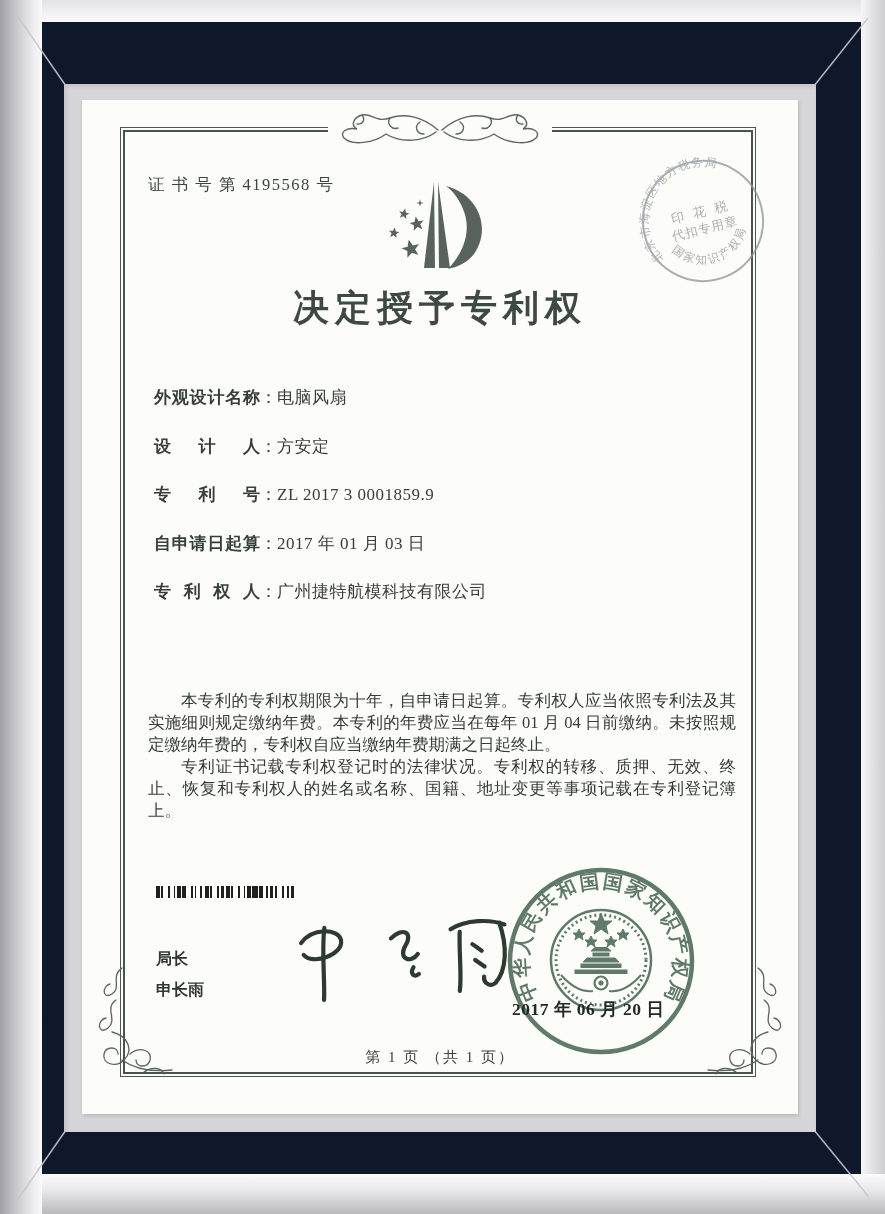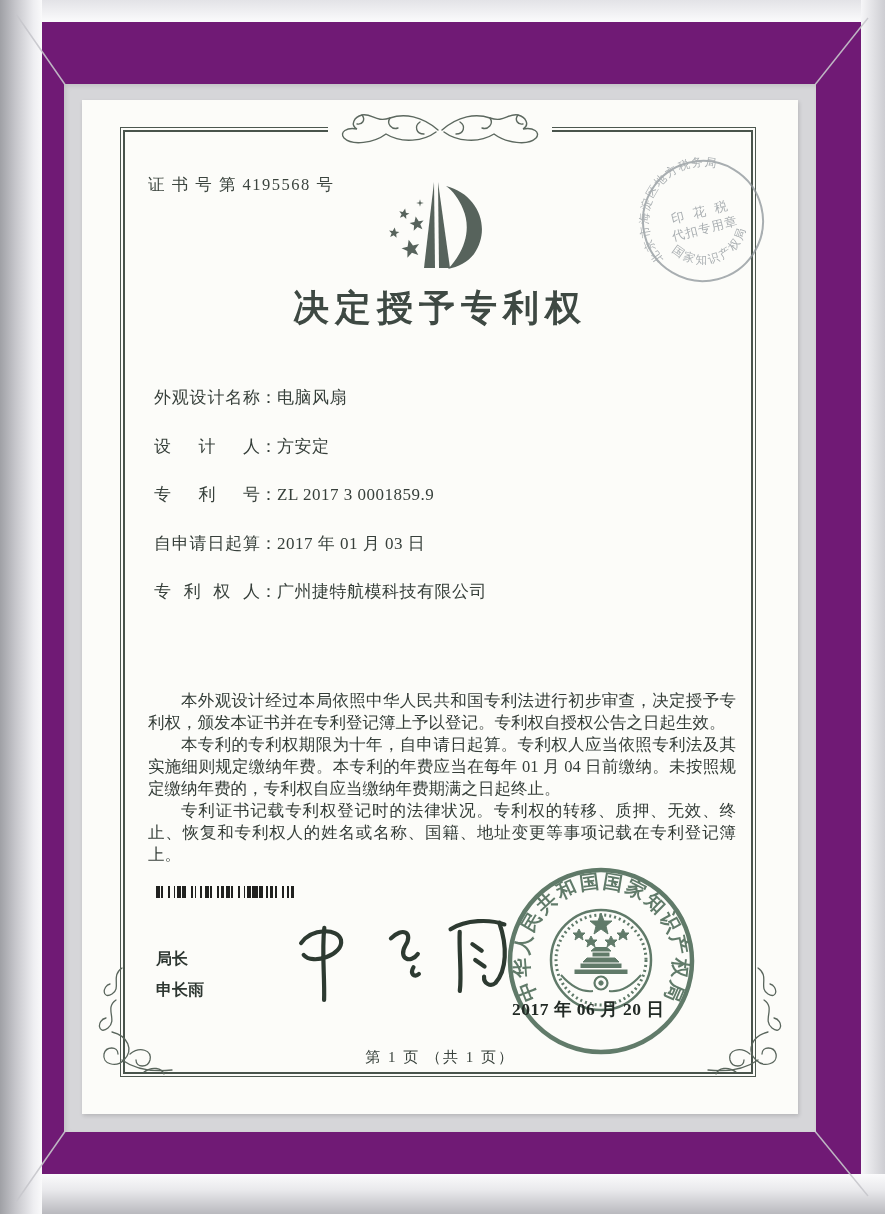--- a/index.html
+++ b/index.html
@@ -1,16 +1,16 @@
 <!DOCTYPE html>
 <html><head>
 <meta charset="utf-8">
 <style>
   html,body{margin:0;padding:0;background:#ffffff;}
-  .photo{position:relative;width:885px;height:1214px;background:#701a75;overflow:hidden;
+  .photo{position:relative;width:885px;height:1214px;background:#0f172a;overflow:hidden;
          font-family:"Liberation Serif","DejaVu Serif",serif;}
   
   .edge-left{position:absolute;left:0;top:0;bottom:0;width:42px;
     background:linear-gradient(90deg,#9fa0a5 0%,#c4c4c9 35%,#eeeef1 80%,#fafafb 100%);}
   .edge-top{position:absolute;left:0;top:0;right:0;height:22px;
     background:linear-gradient(180deg,#e3e3e7 0%,#fbfbfc 100%);}
   .edge-right{position:absolute;right:0;top:0;bottom:0;width:24px;
     background:linear-gradient(270deg,#cdcdd2 0%,#f6f6f8 100%);}
   .edge-bottom{position:absolute;left:0;bottom:0;right:0;height:40px;
     background:linear-gradient(0deg,#b9b9be 0%,#e9e9ec 60%,#fbfbfc 100%);}
@@ -23,21 +23,21 @@
   .inner-border{position:absolute;left:38px;top:27px;width:634px;height:948px;
          border:1px solid #4c574f;}
   .inner-border::before{content:"";position:absolute;inset:2px;border:2px solid #49544c;}
   
   .cert-number{position:absolute;left:66px;top:74px;font-size:16.5px;letter-spacing:1.5px;color:#3c453f;}
   .logo{position:absolute;left:298px;top:78px;}
   .cert-title{position:absolute;left:0;top:184px;width:100%;margin:0;text-align:center;
       font-size:36px;font-weight:700;letter-spacing:6px;color:#3e4943;}
   .fields{position:absolute;left:72px;top:286px;}
   .field-row{margin-bottom:26.5px;font-size:17px;height:22px;white-space:nowrap;color:#363f3a;}
-  .field-label{display:inline-block;width:106px;text-align:justify;text-align-last:justify;vertical-align:top;}
+  .field-label{display:inline-block;width:106px;text-align:justify;text-align-last:justify;vertical-align:top;font-weight:bold;}
   .field-value{letter-spacing:.5px;}
   .body-text{position:absolute;left:66px;top:590px;width:588px;font-size:16.5px;line-height:22px;
       text-align:justify;color:#343d38;}
   .body-text p{margin:0;text-indent:2em;}
   .barcode{position:absolute;left:74px;top:786px;width:186px;height:12px;display:flex;align-items:stretch;}
   .barcode div{height:100%;}
   .signer{position:absolute;left:74px;top:843px;font-family:"Liberation Sans","DejaVu Sans",sans-serif;
       font-size:16px;line-height:31px;color:#2e3732;font-weight:600;}
   .signature{position:absolute;left:182px;top:808px;}
   .seal{position:absolute;left:421px;top:763px;width:196px;height:196px;}
@@ -146,21 +146,20 @@
         </div>
         <div class="field-row">
           <span class="field-label">自申请日起算</span><span>：</span><span class="field-value">2017 年 01 月 03 日</span>
         </div>
         <div class="field-row">
           <span class="field-label">专利权人</span><span>：</span><span class="field-value">广州捷特航模科技有限公司</span>
         </div>
       </div>
 
       <div class="body-text">
-        <p>本外观设计经过本局依照中华人民共和国专利法进行初步审查，决定授予专利权，颁发本证书并在专利登记簿上予以登记。专利权自授权公告之日起生效。</p>
         <p>本专利的专利权期限为十年，自申请日起算。专利权人应当依照专利法及其实施细则规定缴纳年费。本专利的年费应当在每年 01 月 04 日前缴纳。未按照规定缴纳年费的，专利权自应当缴纳年费期满之日起终止。</p>
         <p>专利证书记载专利权登记时的法律状况。专利权的转移、质押、无效、终止、恢复和专利权人的姓名或名称、国籍、地址变更等事项记载在专利登记簿上。</p>
       </div>
 
       <div class="barcode" id="barcode">
           <div style="width: 3.5px; background: rgb(32, 33, 31);"></div>
           <div style="width: 1.75px; background: transparent;"></div>
           <div style="width: 1.75px; background: rgb(32, 33, 31);"></div>
           <div style="width: 5.25px; background: transparent;"></div>
           <div style="width: 1.75px; background: rgb(32, 33, 31);"></div>

